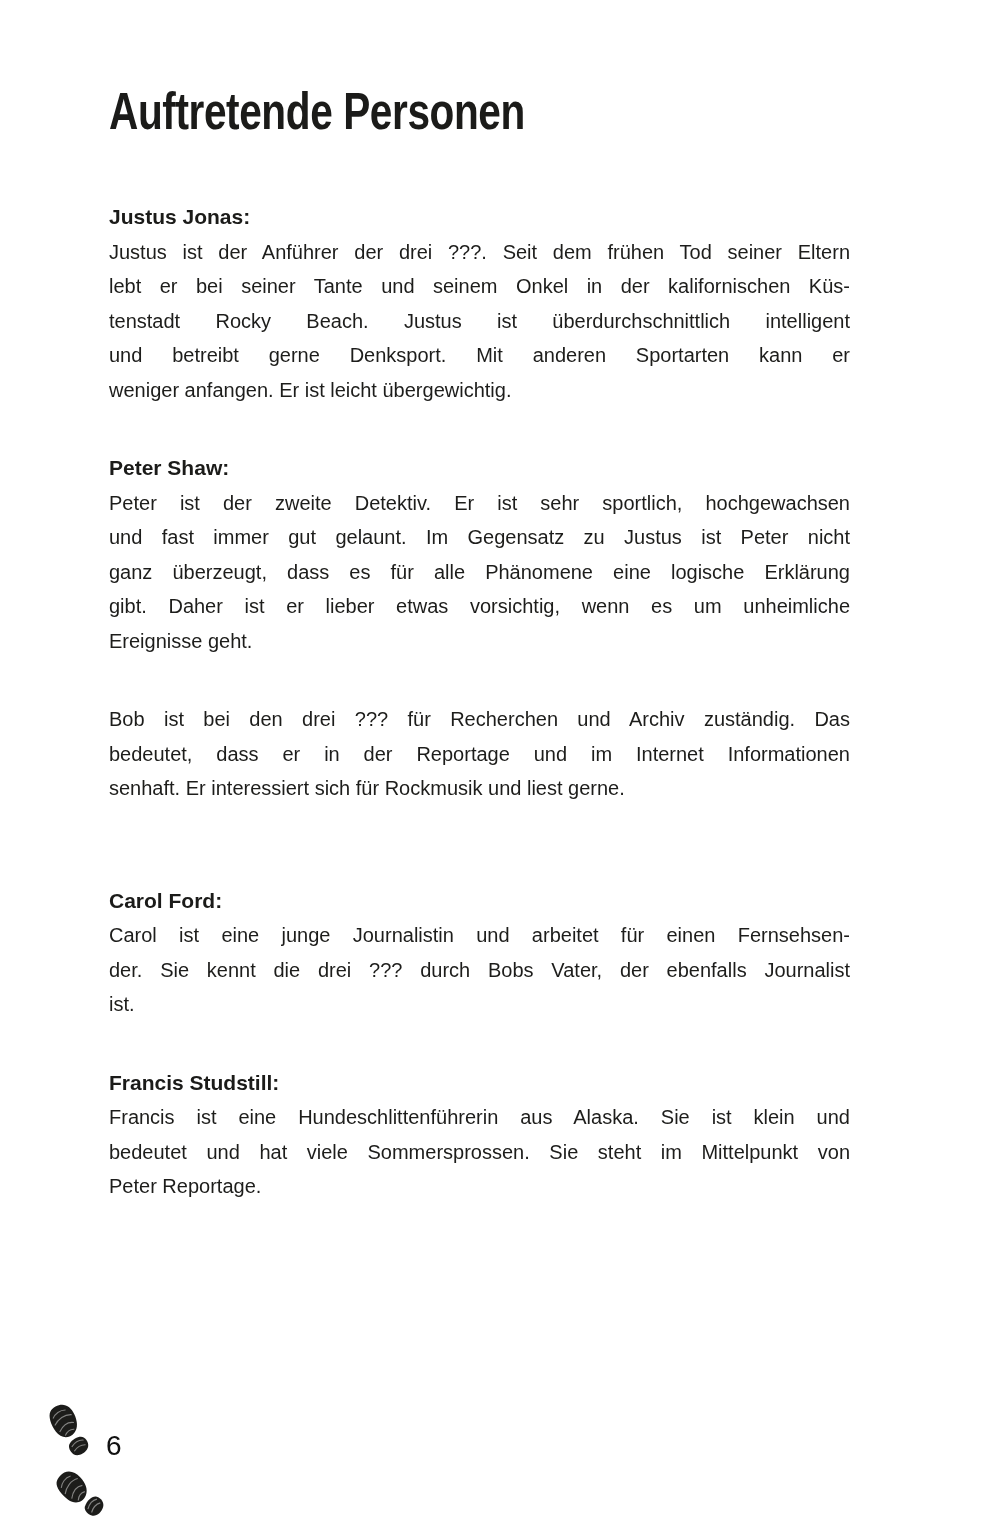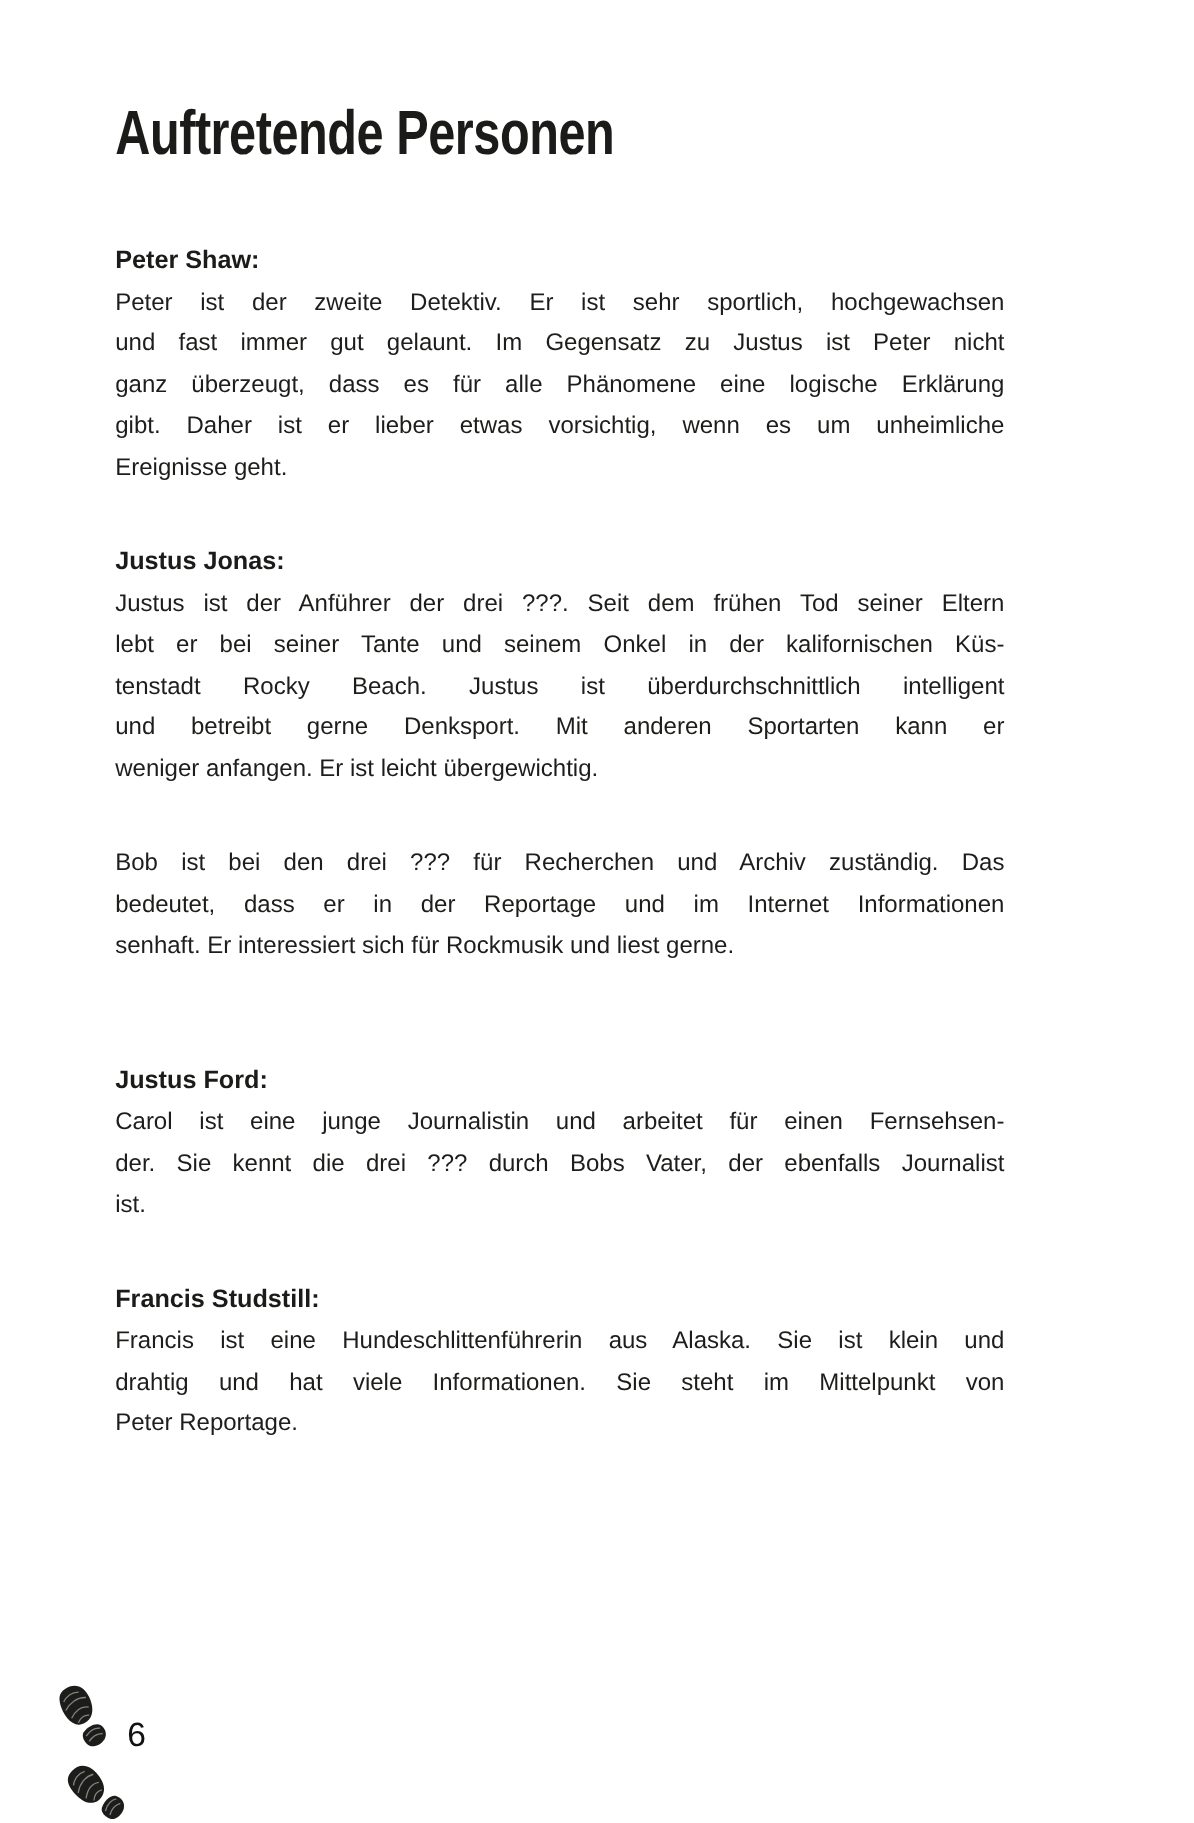--- a/index.html
+++ b/index.html
@@ -10,21 +10,21 @@
     width: 995px;
     height: 1519px;
     background: #ffffff;
     font-family: "Liberation Sans", sans-serif;
     color: #1d1d1b;
     position: relative;
     overflow: hidden;
   }
   .content {
     position: absolute;
-    left: 96px;
+    left: 109px;
     top: 0;
     width: 741px;
   }
   .page-title {
     margin-top: 85px;
     font-size: 52px;
     font-weight: bold;
     line-height: 52px;
     color: #1b1b19;
     transform: scaleX(0.78);
@@ -80,50 +80,50 @@
     transform: rotate(-48deg);
   }
 </style>
 </head>
 <body>
 
 <div class="content">
   <div class="page-title">Auftretende Personen</div>
   <div class="sections">
       <div class="section">
+        <div class="char-name">Justus Jonas:</div>
+        <div class="pline">Justus ist der Anführer der drei ???. Seit dem frühen Tod seiner Eltern</div>
+        <div class="pline">lebt er bei seiner Tante und seinem Onkel in der kalifornischen Küs-</div>
+        <div class="pline">tenstadt Rocky Beach. Justus ist überdurchschnittlich intelligent</div>
+        <div class="pline">und betreibt gerne Denksport. Mit anderen Sportarten kann er</div>
+        <div class="pline last">weniger anfangen. Er ist leicht übergewichtig.</div>
+      </div>
+      <div class="section">
         <div class="char-name">Peter Shaw:</div>
         <div class="pline">Peter ist der zweite Detektiv. Er ist sehr sportlich, hochgewachsen</div>
         <div class="pline">und fast immer gut gelaunt. Im Gegensatz zu Justus ist Peter nicht</div>
         <div class="pline">ganz überzeugt, dass es für alle Phänomene eine logische Erklärung</div>
         <div class="pline">gibt. Daher ist er lieber etwas vorsichtig, wenn es um unheimliche</div>
         <div class="pline last">Ereignisse geht.</div>
       </div>
       <div class="section">
-        <div class="char-name">Justus Jonas:</div>
-        <div class="pline">Justus ist der Anführer der drei ???. Seit dem frühen Tod seiner Eltern</div>
-        <div class="pline">lebt er bei seiner Tante und seinem Onkel in der kalifornischen Küs-</div>
-        <div class="pline">tenstadt Rocky Beach. Justus ist überdurchschnittlich intelligent</div>
-        <div class="pline">und betreibt gerne Denksport. Mit anderen Sportarten kann er</div>
-        <div class="pline last">weniger anfangen. Er ist leicht übergewichtig.</div>
-      </div>
-      <div class="section">
         <div class="pline">Bob ist bei den drei ??? für Recherchen und Archiv zuständig. Das</div>
         <div class="pline">bedeutet, dass er in der Reportage und im Internet Informationen</div>
         <div class="pline last">senhaft. Er interessiert sich für Rockmusik und liest gerne.</div>
       </div>
       <div class="section">
-        <div class="char-name">Justus Ford:</div>
+        <div class="char-name">Carol Ford:</div>
         <div class="pline">Carol ist eine junge Journalistin und arbeitet für einen Fernsehsen-</div>
         <div class="pline">der. Sie kennt die drei ??? durch Bobs Vater, der ebenfalls Journalist</div>
         <div class="pline last">ist.</div>
       </div>
       <div class="section">
         <div class="char-name">Francis Studstill:</div>
         <div class="pline">Francis ist eine Hundeschlittenführerin aus Alaska. Sie ist klein und</div>
-        <div class="pline">drahtig und hat viele Informationen. Sie steht im Mittelpunkt von</div>
+        <div class="pline">bedeutet und hat viele Sommersprossen. Sie steht im Mittelpunkt von</div>
         <div class="pline last">Peter Reportage.</div>
       </div>
     </div>
 </div>
 
 <svg width="0" height="0" style="position:absolute">
   <defs>
     <g id="shoeprint">
       <path d="M17 1 C 26 1 30.5 8 29.5 17 C 28.8 24.5 26 31 20 33.2 C 12 36 5.8 31 4.8 23 C 3.8 14 6 5.5 10 2.8 C 12 1.4 14.5 1 17 1 Z" fill="#1c1c1a"></path>
       <path d="M11 40 C 17 37.4 24 38.2 26.2 42.2 C 28.2 46.2 27.2 51.4 23 53.8 C 17.8 56.6 10.8 55.4 8.8 51.2 C 7.1 47.6 7.4 41.7 11 40 Z" fill="#1c1c1a"></path>

